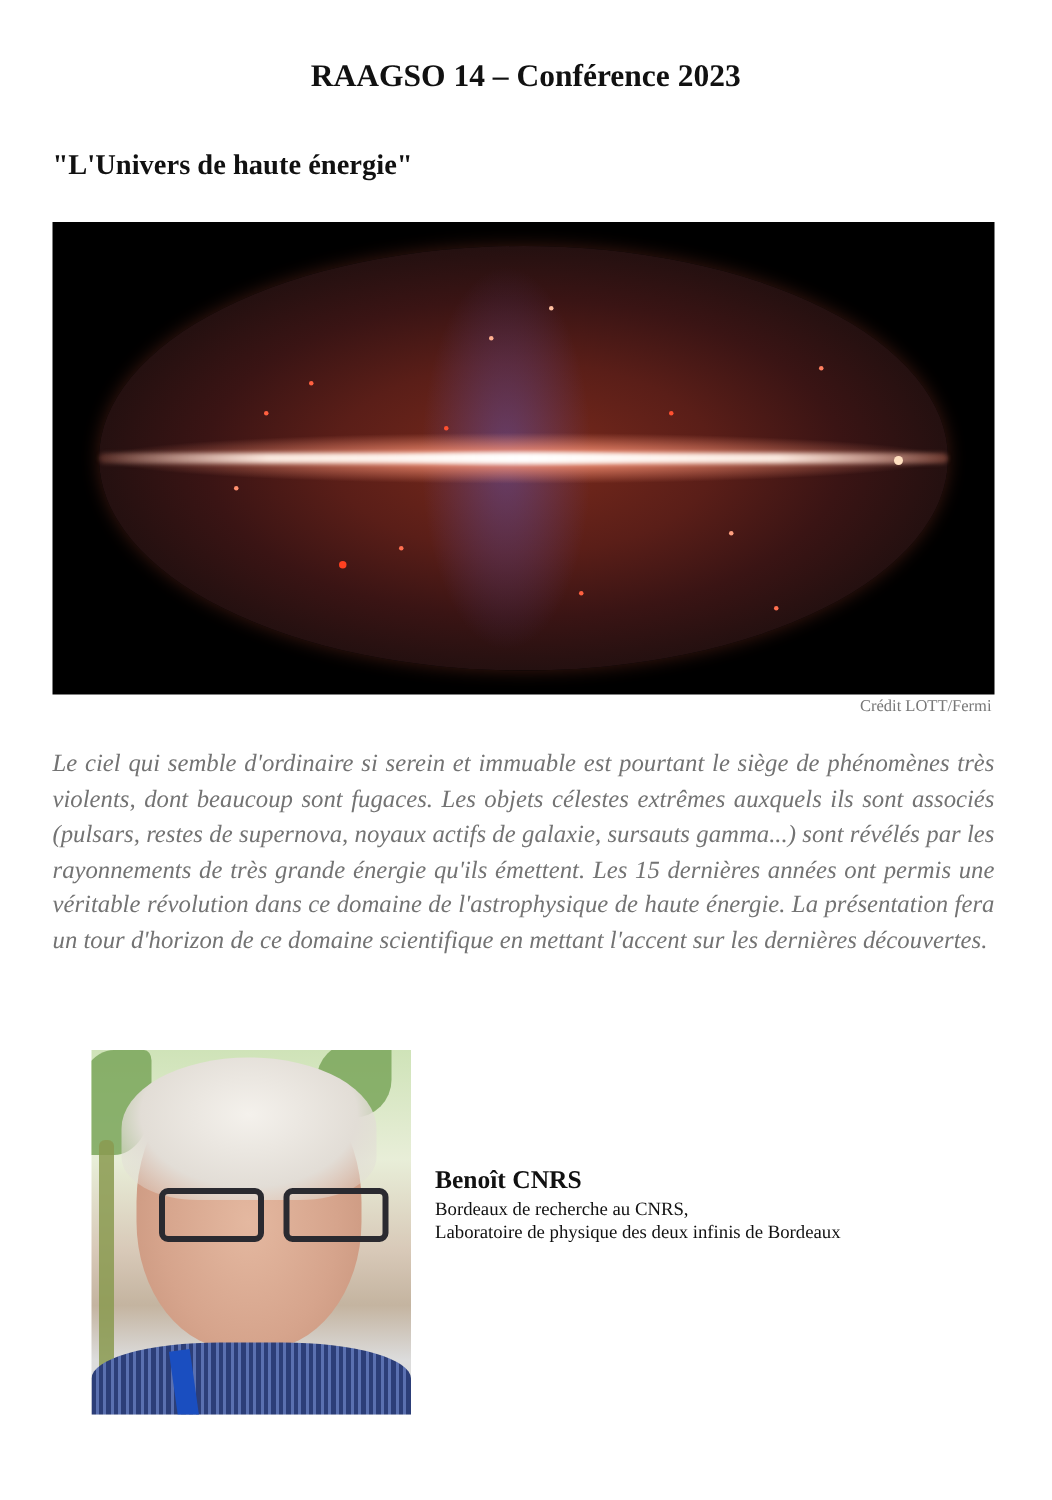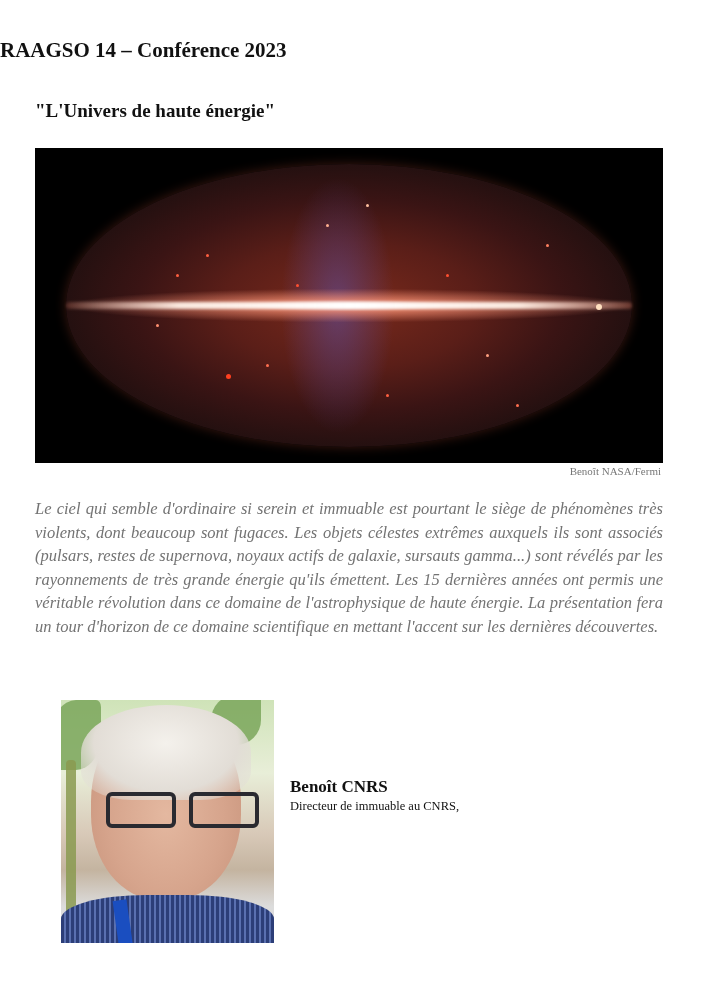--- a/index.html
+++ b/index.html
@@ -1,17 +1,17 @@
 <!DOCTYPE html>
 <html><head>
 <meta charset="utf-8">
 <style>
   html, body { margin:0; padding:0; background:#ffffff; }
   body { width:701px; height:1000px; position:relative; overflow:hidden; font-family:"Liberation Serif", serif; color:#111; }
-  .title { position:absolute; top:38px; left:0; width:701px; font-size:21px; font-weight:bold; }
+  .title { position:absolute; top:38px; left:0; width:701px; text-align:center; font-size:21px; font-weight:bold; }
   .subtitle { position:absolute; top:100px; left:35px; font-size:19px; font-weight:bold; }
   .sky { position:absolute; top:148px; left:35px; width:628px; height:315px; background:#000; overflow:hidden; }
   .ellipse { position:absolute; left:31px; top:16px; width:566px; height:283px; border-radius:50%;
     background:
       radial-gradient(ellipse 50% 6% at 50% 50%, rgba(255,235,225,0.95) 0%, rgba(255,150,120,0.7) 35%, rgba(220,70,60,0) 100%),
       radial-gradient(ellipse 10% 45% at 48% 50%, rgba(90,80,170,0.55) 0%, rgba(60,40,120,0) 100%),
       radial-gradient(ellipse 50% 50% at 50% 50%, #7a2a1c 0%, #5a1e18 45%, #3a1414 75%, #241010 100%);
     box-shadow: 0 0 12px rgba(150,60,40,0.4);
   }
   .band { position:absolute; left:0; top:138px; width:566px; height:7px; background:linear-gradient(90deg, rgba(255,140,110,0.2), rgba(255,240,230,0.95) 20%, #fff 50%, rgba(255,240,230,0.95) 80%, rgba(255,140,110,0.3)); filter:blur(1.5px); border-radius:4px; }
@@ -47,32 +47,33 @@
     <div class="star" style="left:320px;top:230px;background:#ff6040"></div>
     <div class="star" style="left:480px;top:80px;background:#ff8060"></div>
     <div class="star" style="left:90px;top:160px;background:#ff9070"></div>
     <div class="star" style="left:300px;top:40px;background:#ffc0a0"></div>
     <div class="star" style="left:530px;top:140px;background:#ffe0c0;width:6px;height:6px"></div>
     <div class="star" style="left:230px;top:120px;background:#ff5030"></div>
     <div class="star" style="left:450px;top:240px;background:#ff7050"></div>
     <div class="star" style="left:110px;top:110px;background:#ff6040"></div>
   </div>
 </div>
-<div class="credit">Benoît NASA/Fermi</div>
+<div class="credit">Crédit LOTT/Fermi</div>
 
 <div class="para">Le ciel qui semble d'ordinaire si serein et immuable est pourtant le siège de phénomènes très violents, dont beaucoup sont fugaces.  Les objets célestes extrêmes auxquels ils sont associés (pulsars, restes de supernova, noyaux  actifs de galaxie, sursauts gamma...) sont révélés par les rayonnements de très grande énergie qu'ils émettent. Les  15 dernières années ont permis une véritable révolution dans ce domaine de l'astrophysique de haute énergie. La présentation fera un tour d'horizon de ce domaine scientifique en mettant l'accent sur les dernières découvertes.</div>
 
 <div class="photo">
   <div class="leaf" style="left:-10px;top:0;width:50px;height:70px;"></div>
   <div class="leaf" style="left:150px;top:-5px;width:50px;height:50px;"></div>
   <div class="leaf" style="left:5px;top:60px;width:10px;height:160px;background:#8a9a50;border-radius:4px;"></div>
   <div class="head"></div>
   <div class="hair"></div>
   <div class="glasses" style="left:45px;"></div>
   <div class="glasses" style="left:128px;"></div>
   <div class="shirt"></div>
   <div class="lanyard"></div>
 </div>
 
 <div class="name">Benoît CNRS</div>
 <div class="role">
-  <div>Directeur de immuable au CNRS,</div>
+  <div>Bordeaux de recherche au CNRS,</div>
+  <div>Laboratoire de physique des deux infinis de Bordeaux</div>
 </div>
 
 </body></html>

